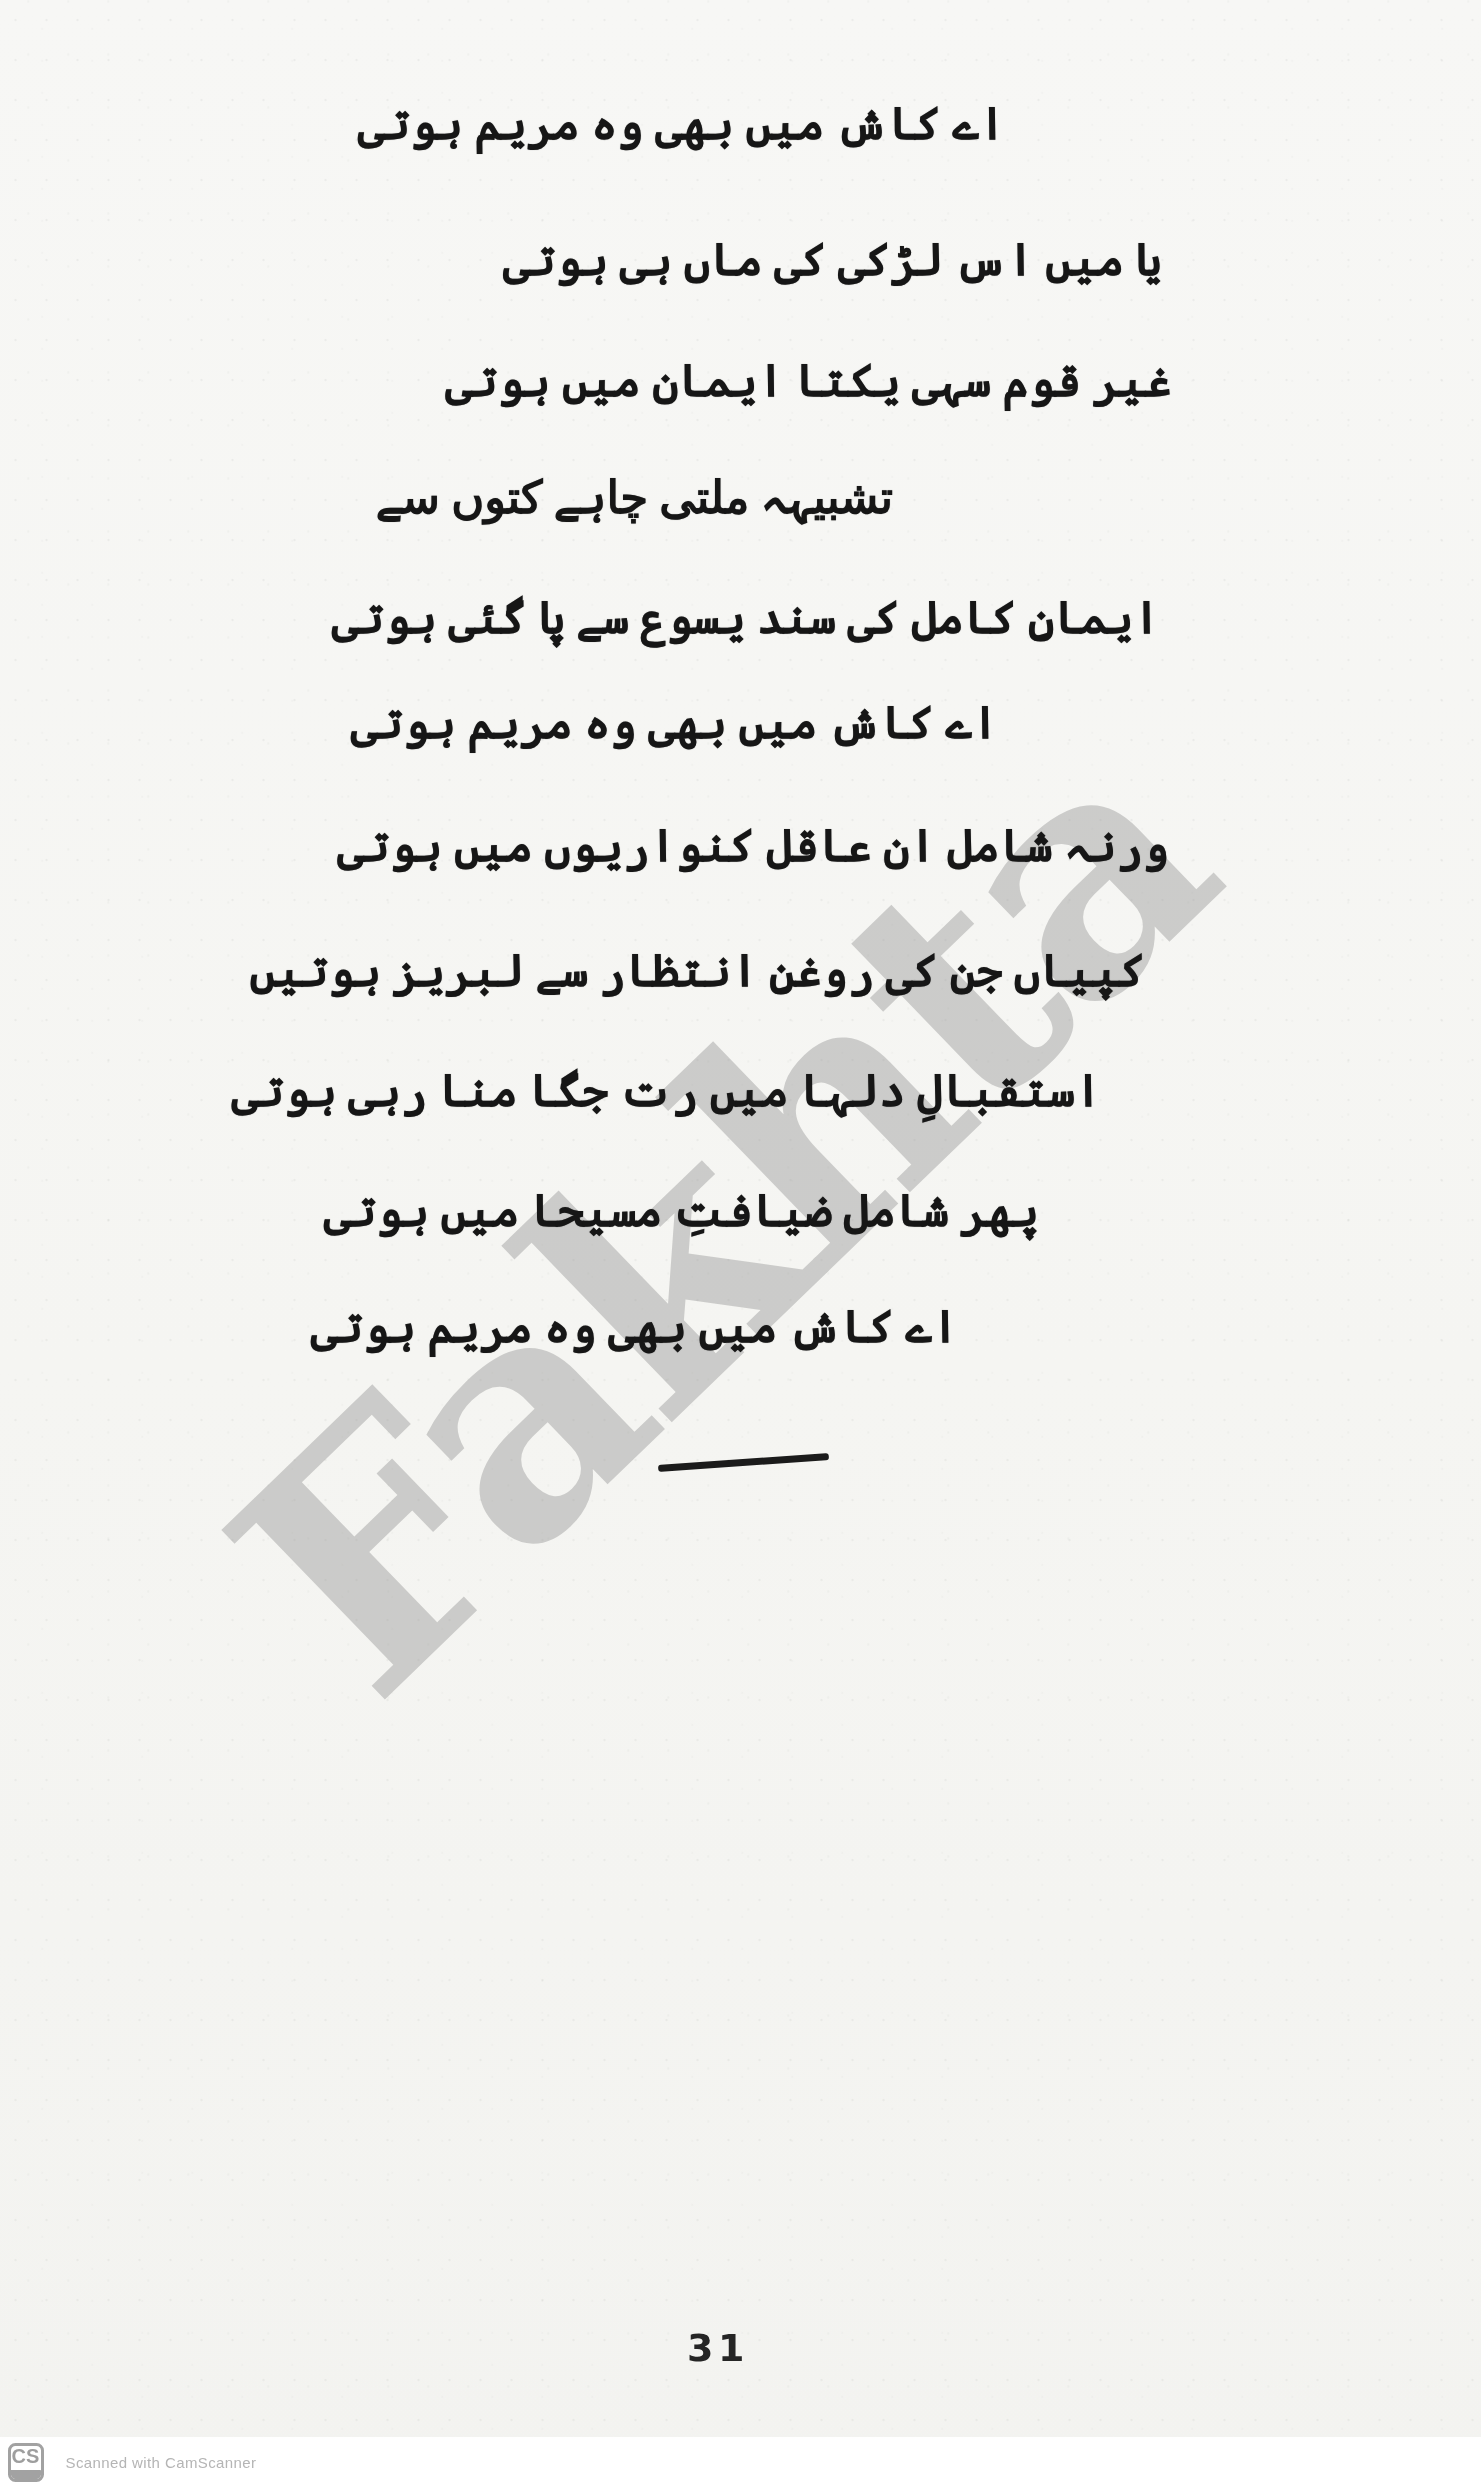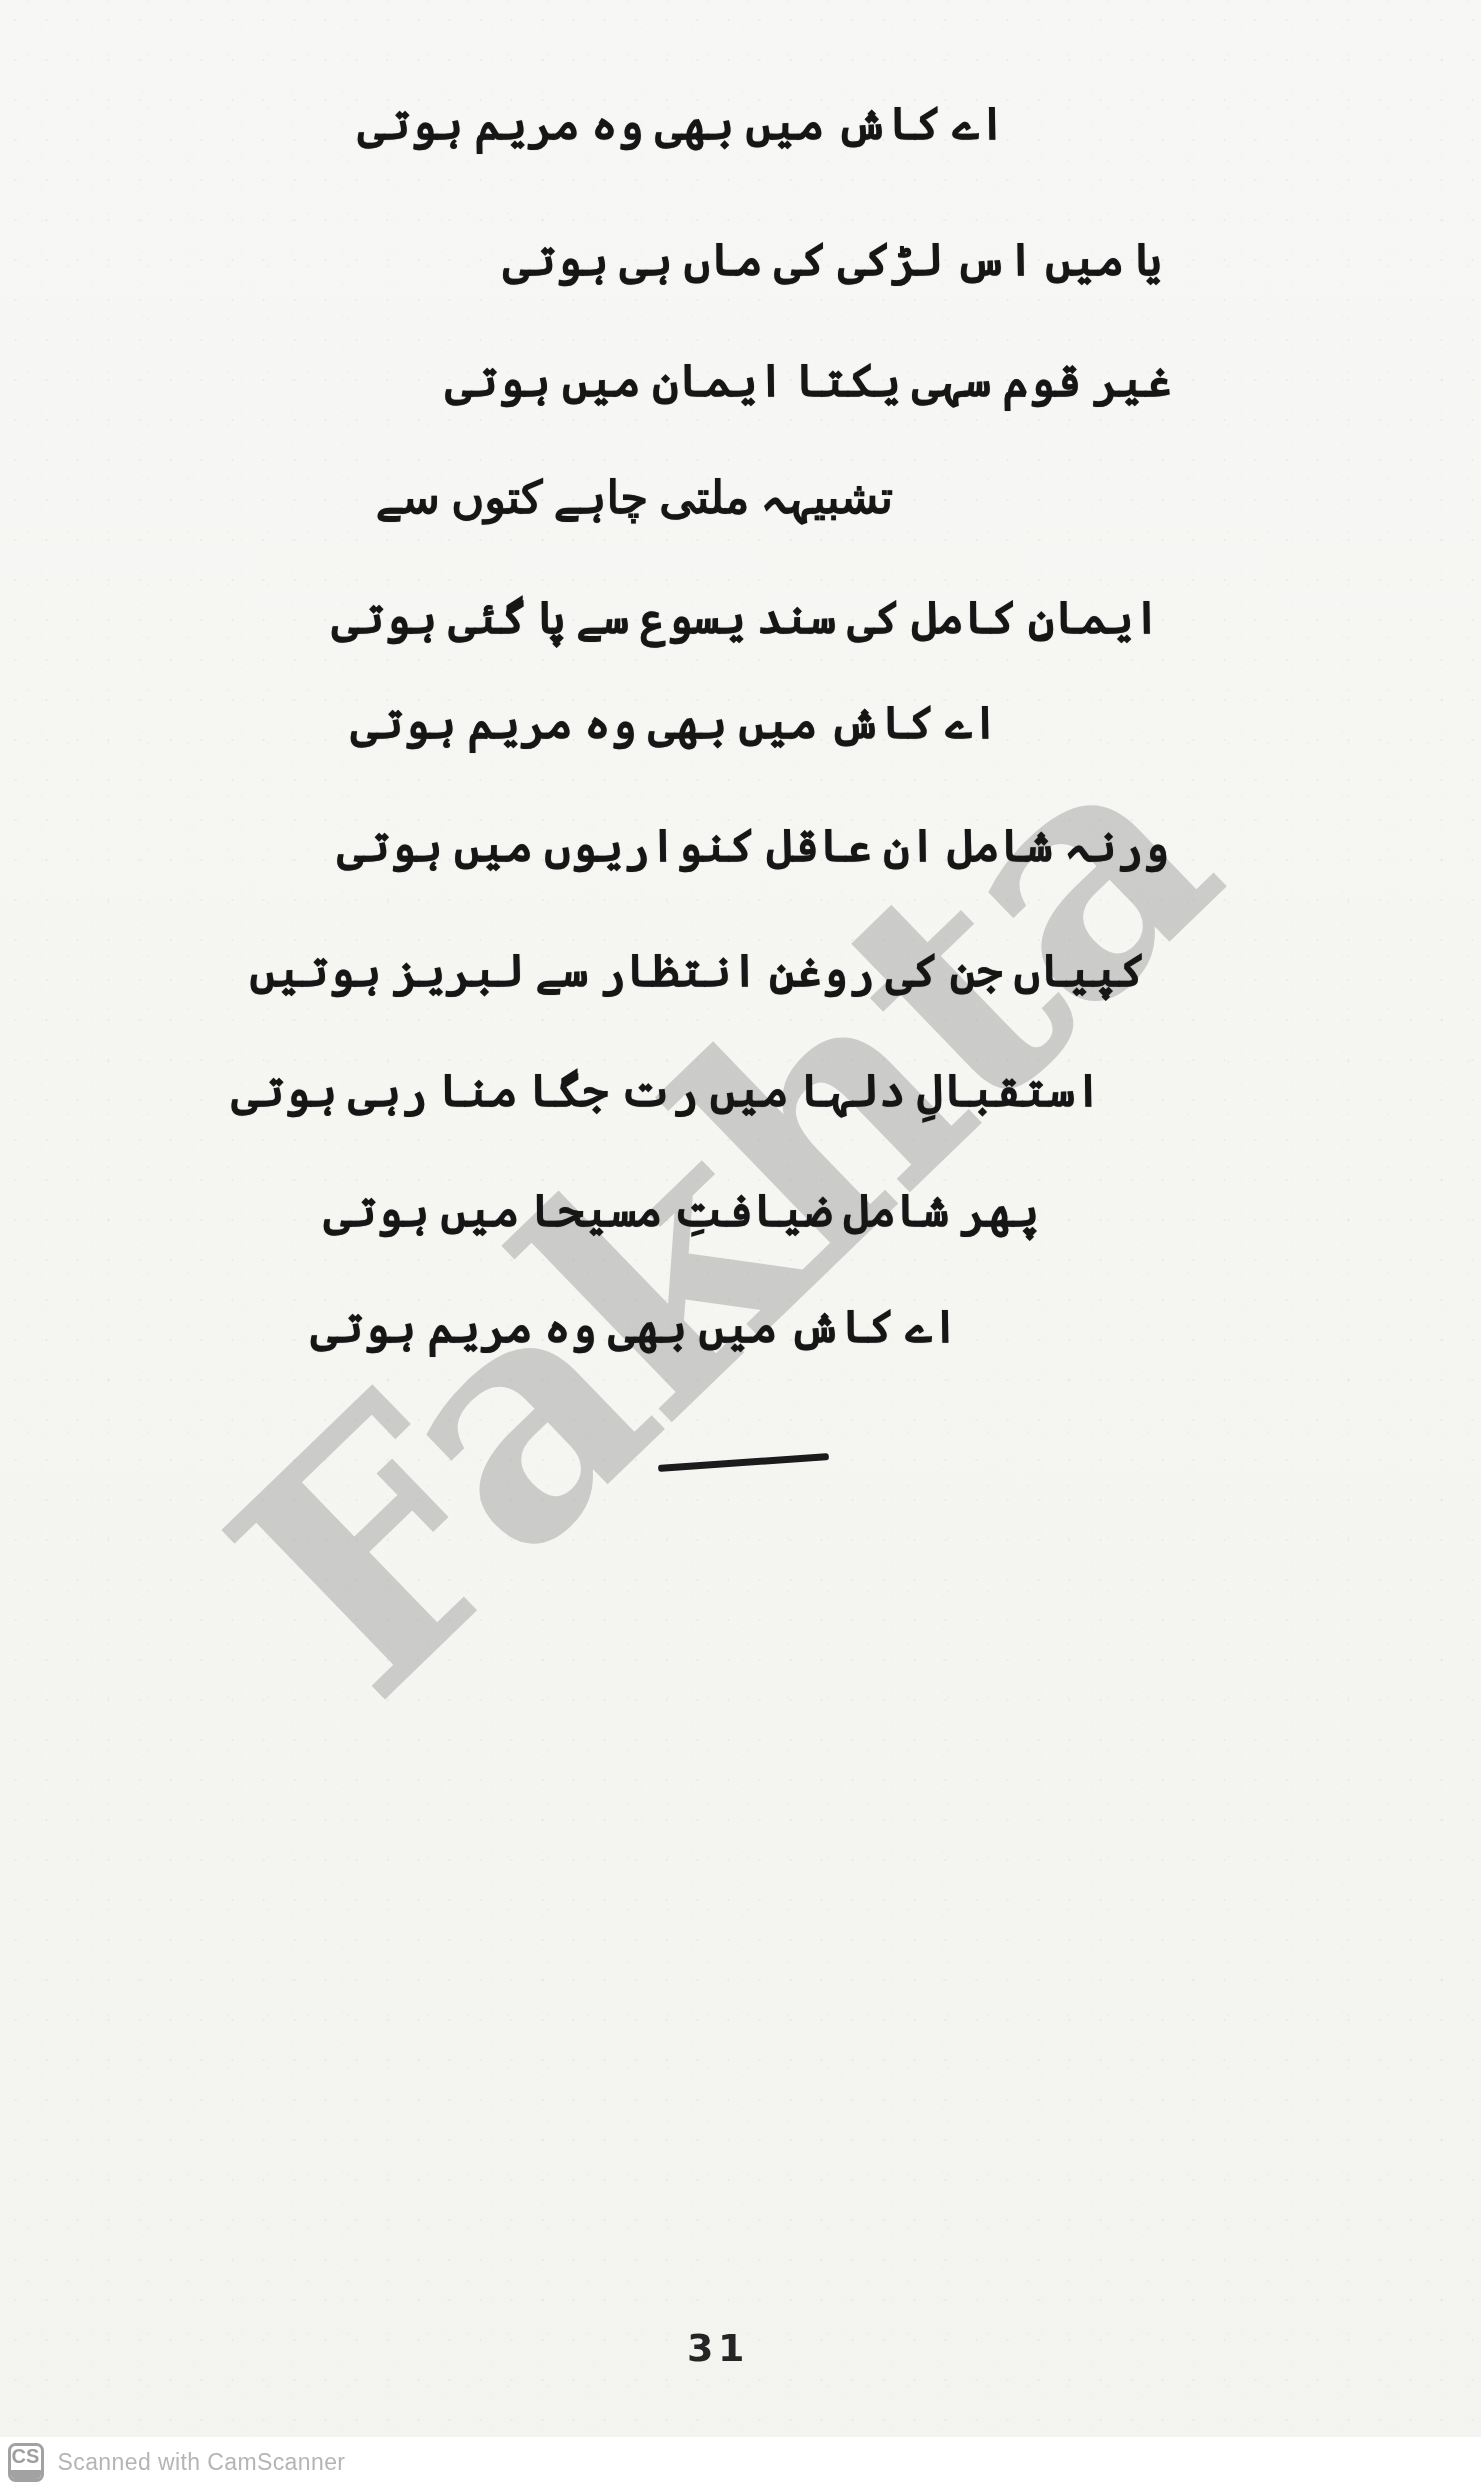--- a/index.html
+++ b/index.html
@@ -91,21 +91,21 @@
   
   .footer {
     position: absolute;
     left: 0;
     bottom: 0;
     width: 100%;
     height: 50px;
     background: #ffffff;
     display: flex;
     align-items: center;
-    gap: 14px;
+    gap: 22px;
     padding-left: 7.5px;
     box-sizing: border-box;
     z-index: 3;
   }
   .cs-badge {
     position: relative;
     width: 30px;
     height: 33px;
     border: 3.8px solid #a2a2a2;
     border-radius: 7.5px;
@@ -128,21 +128,21 @@
     position: absolute;
     left: -1.5px;
     right: -1.5px;
     bottom: -1.5px;
     height: 9.8px;
     background: #a2a2a2;
     border-radius: 2.3px 2.3px 4.5px 4.5px;
   }
   .footer-label {
     font-family: "Liberation Sans", sans-serif;
-    font-size: 23px;
+    font-size: 15px;
     font-weight: 400;
     color: #b5b5b5;
     letter-spacing: 0.4px;
   }
 </style>
 </head>
 <body>
 
 <div class="screen">
 

